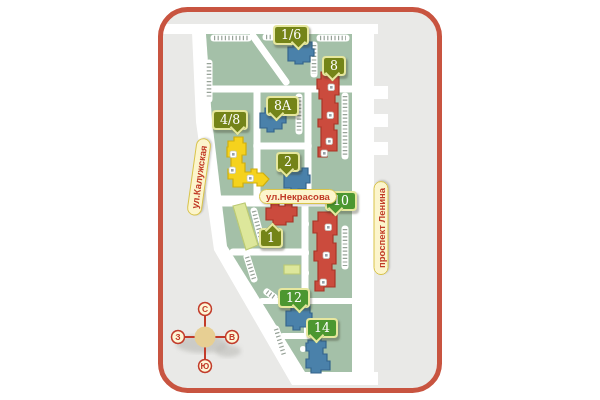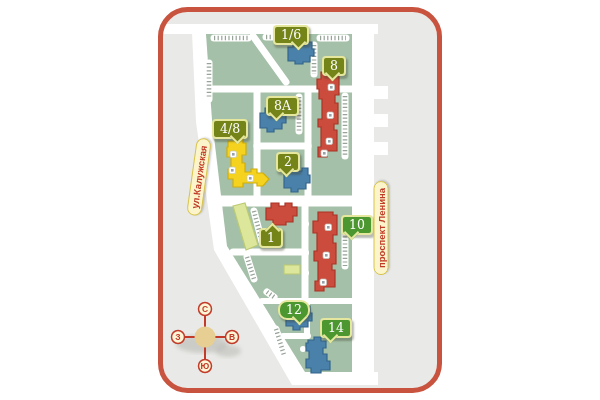--- a/index.html
+++ b/index.html
@@ -191,25 +191,26 @@
         <text x="232" y="340">В</text>
         <text x="205" y="369">Ю</text>
         <text x="178" y="340">З</text>
       </g>
     </g>
 
     <rect x="160.5" y="9.5" width="279" height="381" rx="27" fill="none" stroke="#c85440" stroke-width="5"></rect>
   </svg>
 
   <div class="pill vert-tilt" style="left:199px;top:177px;">ул.Калужская</div>
+  <div class="pill" style="left:259px;top:189px;">ул.Некрасова</div>
   <div class="pill vert" style="left:381px;top:228px;">проспект Ленина</div>
 
   <div class="badge olive" style="left:273px;top:25px;"><span>1/6</span><span class="tail b-right"></span></div>
   <div class="badge olive" style="left:322px;top:56px;"><span>8</span><span class="tail b-left"></span></div>
   <div class="badge olive" style="left:266px;top:96px;"><span>8A</span><span class="tail b-left"></span></div>
-  <div class="badge olive" style="left:212px;top:119px;"><span>4/8</span><span class="tail b-right"></span></div>
+  <div class="badge olive" style="left:212px;top:110px;"><span>4/8</span><span class="tail b-right"></span></div>
   <div class="badge olive" style="left:276px;top:152px;"><span>2</span><span class="tail b-left"></span></div>
   <div class="badge olive" style="left:259px;top:228px;"><span>1</span><span class="tail t-right"></span></div>
-  <div class="badge green" style="left:341px;top:191px;margin-top:24px;"><span>10</span><span class="tail b-left"></span></div>
-  <div class="badge green" style="left:278px;top:300px;border-radius:9px;"><span>12</span><span class="tail b-right"></span></div>
-  <div class="badge green" style="left:320px;top:318px;"><span>14</span><span class="tail b-left"></span></div>
+  <div class="badge green" style="left:325px;top:191px;"><span>10</span><span class="tail b-left"></span></div>
+  <div class="badge green" style="left:278px;top:288px;"><span>12</span><span class="tail b-right"></span></div>
+  <div class="badge green" style="left:306px;top:318px;"><span>14</span><span class="tail b-left"></span></div>
 
 </div>
 
 </body></html>

